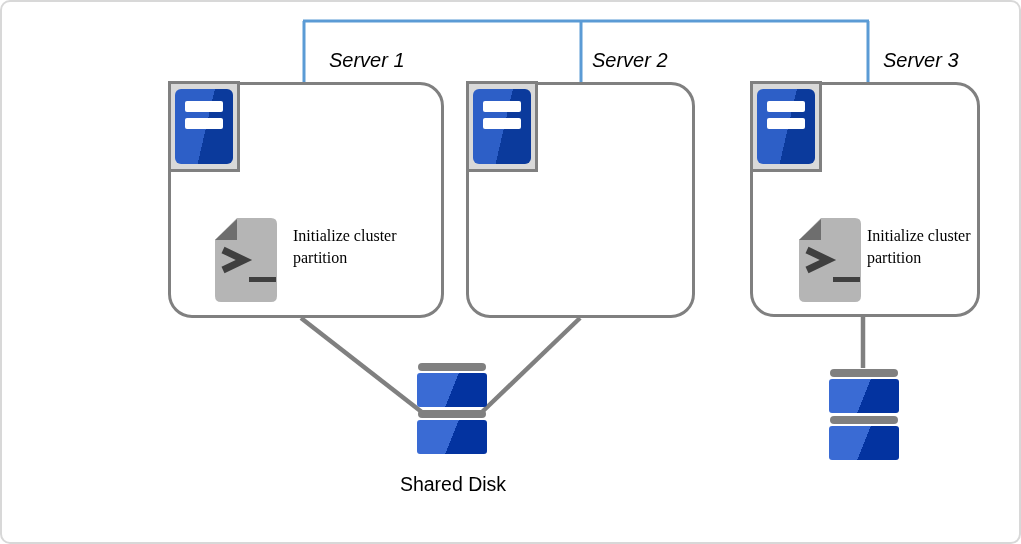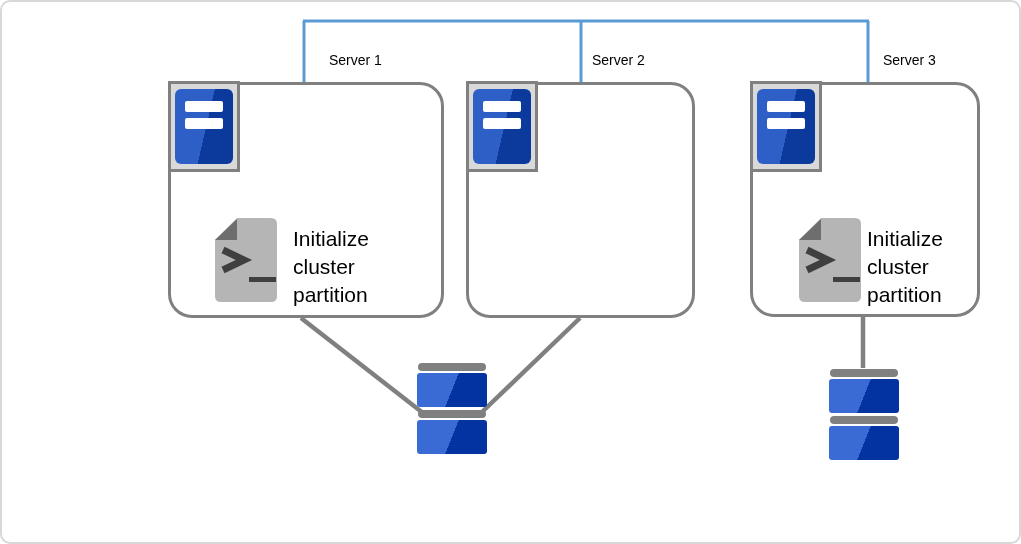--- a/index.html
+++ b/index.html
@@ -22,23 +22,24 @@
   .server-box{
     position:absolute;
     background:#fff;
     border:3px solid var(--line-gray,#808080);
     border-radius:24px;
     box-sizing:border-box;
     z-index:2;
   }
   .server-label{
     position:absolute;
-    font-size:14px;line-height:23px;
+    font-size:20px;line-height:23px;
     white-space:nowrap;
     z-index:2;
+    font-style:italic;
   }
   
   .server-icon{
     position:absolute;
     width:72px;height:91px;
     background:var(--icon-bg,#d9d9d9);
     border:3px solid var(--line-gray,#808080);
     box-sizing:border-box;
     z-index:3;
   }
@@ -56,22 +57,23 @@
   
   .script-icon{position:absolute;z-index:3;}
   .doc-body{fill:var(--doc-gray,#b5b5b5);}
   .doc-fold{fill:var(--doc-fold,#6e6e6e);}
   .doc-glyph{stroke:var(--glyph-gray,#3f3f3f);stroke-width:7;fill:none;}
   .doc-underscore{fill:var(--glyph-gray,#3f3f3f);}
   
   .note-text{
     position:absolute;
     width:105px;
-    font-size:21px;line-height:28px;
+    font-size:16px;line-height:22px;
     z-index:3;
+    font-family:Liberation Serif, serif;
   }
   
   .disk{position:absolute;width:70px;z-index:2;}
   .disk-bar{
     height:8px;margin:0 1px 2px 1px;
     border-radius:4px;
     background:var(--line-gray,#808080);
   }
   .disk-platter{
     height:34px;margin-bottom:3px;
@@ -148,20 +150,21 @@
     <div class="note-text" style="left:114px;top:140px">Initialize cluster partition</div>
   </div>
 
   <div class="disk" style="left:415px;top:361px">
     <div class="disk-bar"></div>
     <div class="disk-platter"></div>
     <div class="disk-bar"></div>
     <div class="disk-platter"></div>
   </div>
   <div class="disk-caption" style="left:321px;top:469px">
+    <div>Shared Disk</div>
   </div>
 
   <div class="disk" style="left:827px;top:367px">
     <div class="disk-bar"></div>
     <div class="disk-platter"></div>
     <div class="disk-bar"></div>
     <div class="disk-platter"></div>
   </div>
   <div class="disk-caption" style="left:732px;top:469px">
   </div>

